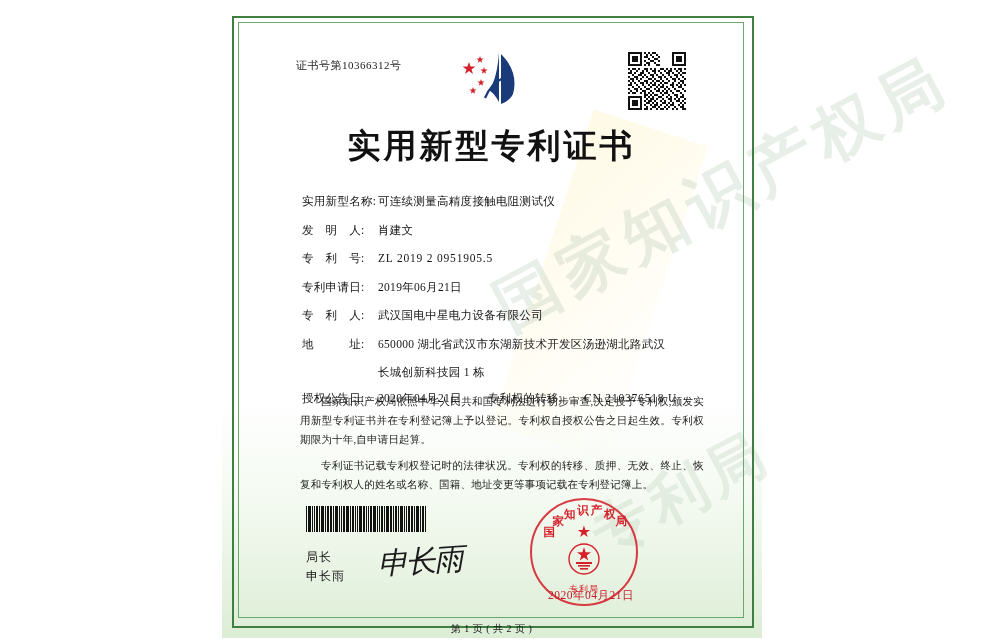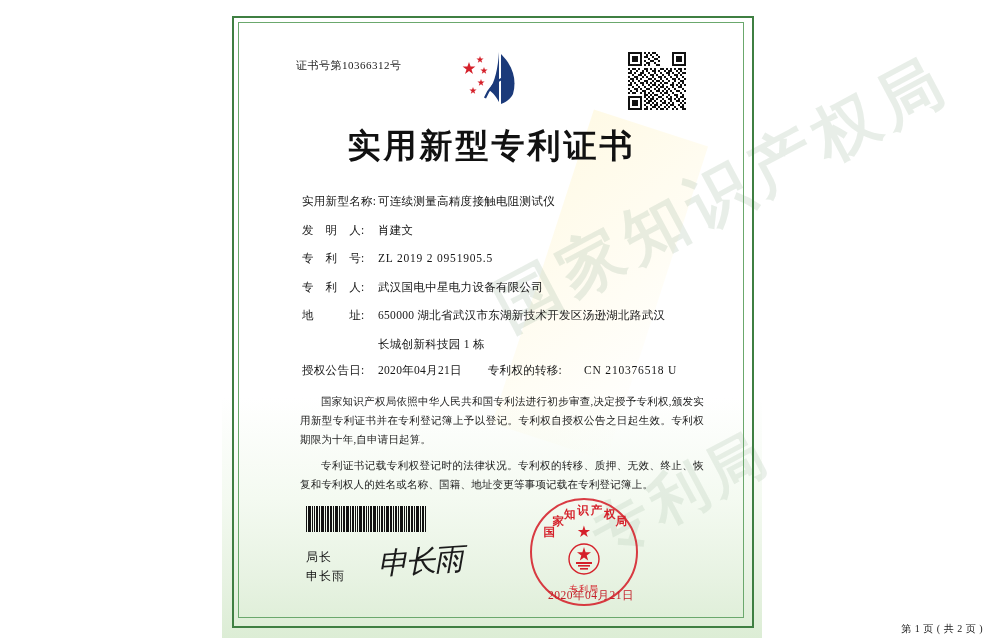--- a/index.html
+++ b/index.html
@@ -294,21 +294,21 @@
     color: #c4202a;
     letter-spacing: 0.5px;
     white-space: nowrap;
   }
 
   .page-no {
     position: absolute;
     left: 0;
     right: 0;
     top: 622px;
-    text-align: right;
+    text-align: center;
     font-size: 10px;
     color: #1c1c1c;
     letter-spacing: 0.5px;
   }
 </style>
 </head>
 <body>
 
 <div class="certificate">
 
@@ -583,20 +583,24 @@
     </div>
     <div class="field-row">
       <span class="field-label">发　明　人:</span>
       <span class="field-value">肖建文</span>
     </div>
     <div class="field-row">
       <span class="field-label">专　利　号:</span>
       <span class="field-value mono">ZL 2019 2 0951905.5</span>
     </div>
     <div class="field-row">
+      <span class="field-label">专利申请日:</span>
+      <span class="field-value">2019年06月21日</span>
+    </div>
+    <div class="field-row">
       <span class="field-label">专　利　人:</span>
       <span class="field-value">武汉国电中星电力设备有限公司</span>
     </div>
     <div class="field-row">
       <span class="field-label">地　　　址:</span>
       <span class="field-value">650000  湖北省武汉市东湖新技术开发区汤逊湖北路武汉</span>
     </div>
     <div class="addr-second">长城创新科技园 1 栋</div>
     <div class="field-row grant-row">
       <span class="field-label">授权公告日:</span>

